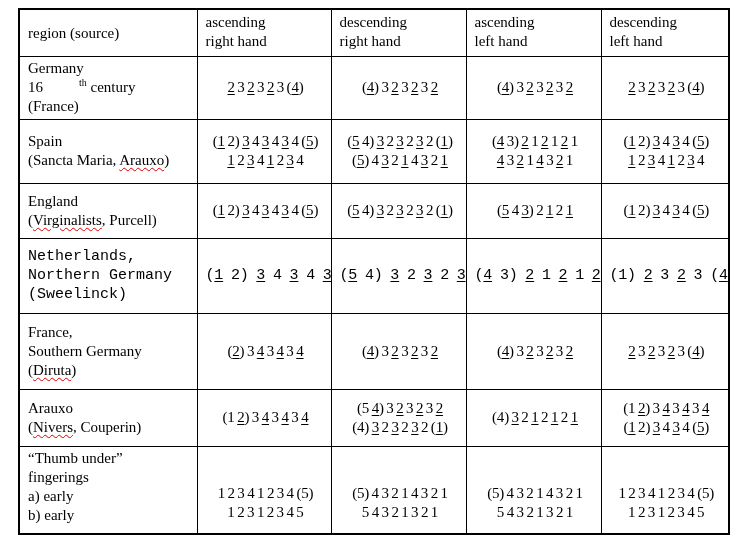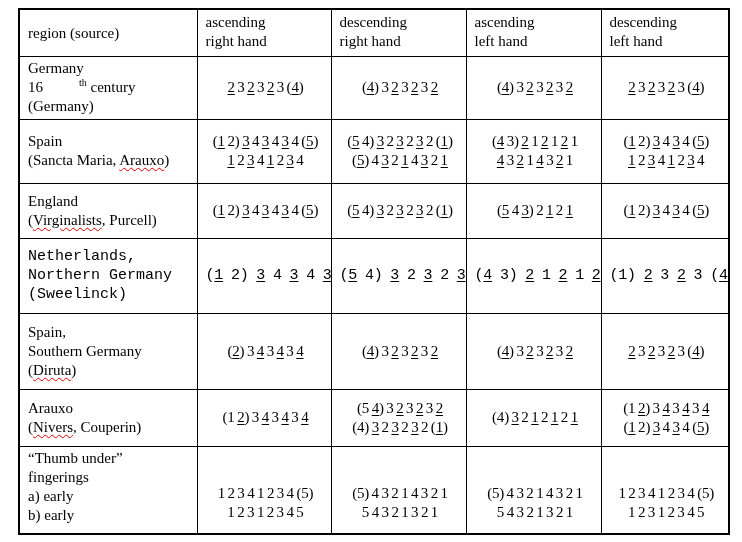--- a/index.html
+++ b/index.html
@@ -88,21 +88,21 @@
             <div class="line">descending</div>
             <div class="line">left hand</div>
           </th>
         </tr>
     </thead>
     <tbody>
         <tr class="r1">
           <td class="region">
             <div class="line">Germany</div>
             <div class="line">16<sup>th</sup> century</div>
-            <div class="line">(Germany)</div>
+            <div class="line">(France)</div>
           </td>
           <td class="num">
             <div class="line"><span class="u">2</span> 3 <span class="u">2</span> 3 <span class="u">2</span> 3 (<span class="u">4</span>)</div>
           </td>
           <td class="num">
             <div class="line">(<span class="u">4</span>) 3 <span class="u">2</span> 3 <span class="u">2</span> 3 <span class="u">2</span></div>
           </td>
           <td class="num">
             <div class="line">(<span class="u">4</span>) 3 <span class="u">2</span> 3 <span class="u">2</span> 3 <span class="u">2</span></div>
           </td>
@@ -164,21 +164,21 @@
           </td>
           <td class="num">
             <div class="line">(<span class="u">4</span> 3) <span class="u">2</span> 1 <span class="u">2</span> 1 <span class="u">2</span> 1</div>
           </td>
           <td class="num">
             <div class="line">(1) <span class="u">2</span> 3 <span class="u">2</span> 3 (<span class="u">4</span> 5)</div>
           </td>
         </tr>
         <tr class="r5">
           <td class="region">
-            <div class="line">Spain,</div>
+            <div class="line">France,</div>
             <div class="line">Southern Germany</div>
             <div class="line">(<span class="sq">Diruta</span>)</div>
           </td>
           <td class="num">
             <div class="line">(<span class="u">2</span>) 3 <span class="u">4</span> 3 <span class="u">4</span> 3 <span class="u">4</span></div>
           </td>
           <td class="num">
             <div class="line">(<span class="u">4</span>) 3 <span class="u">2</span> 3 <span class="u">2</span> 3 <span class="u">2</span></div>
           </td>
           <td class="num">

